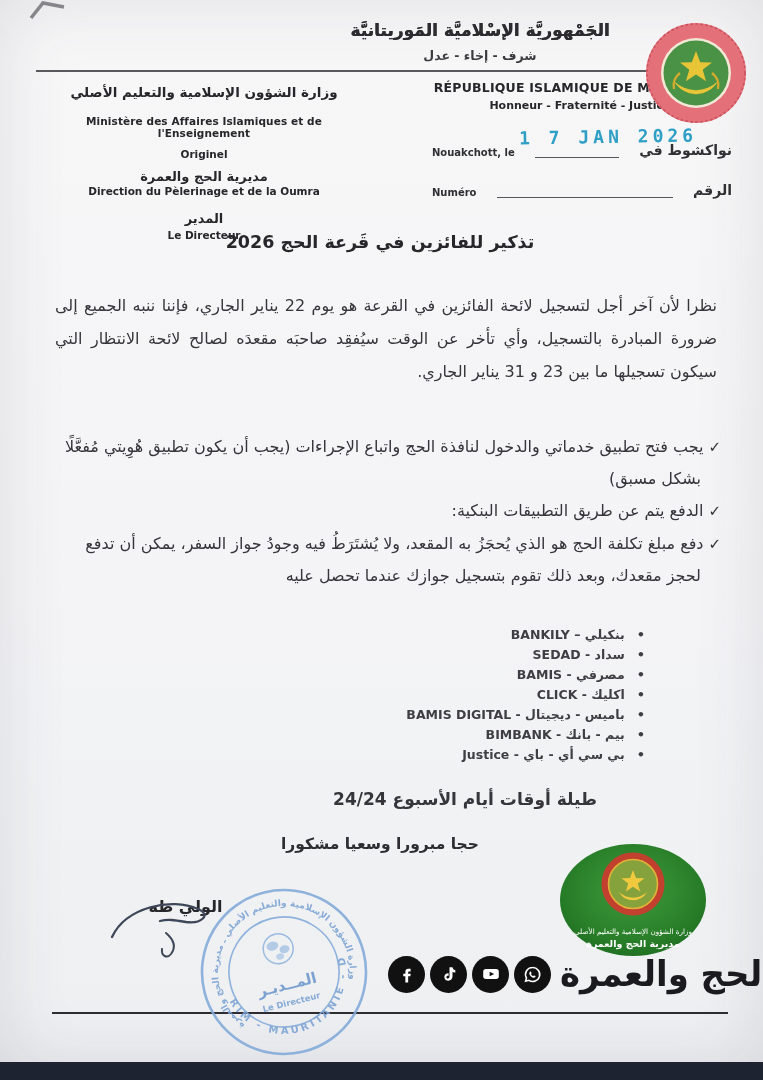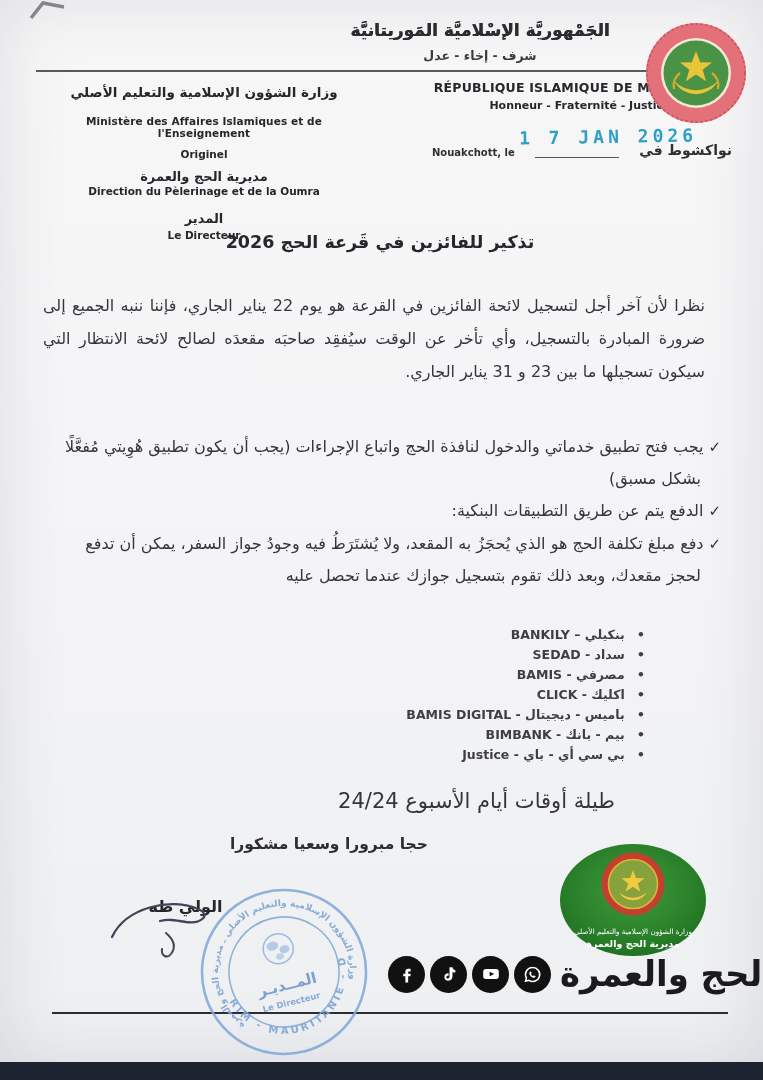--- a/index.html
+++ b/index.html
@@ -30,29 +30,29 @@
   .r-fr{font-size:12.5px;font-weight:bold;letter-spacing:.2px;}
   .r-motto{font-size:11px;font-weight:bold;margin-top:4px;}
   .meta-rows{left:432px;top:142px;width:300px;font-weight:bold;color:#2f2f34;}
   .meta-row{display:flex;align-items:flex-end;gap:20px;margin-bottom:24px;}
   .meta-label-fr{font-size:10px;white-space:nowrap;}
   .meta-label-ar{font-size:14px;white-space:nowrap;direction:rtl;}
   .meta-line{flex:1;border-bottom:1.3px solid #55555a;height:12px;}
   .date-stamp{left:519px;top:126px;font-family:"DejaVu Sans Mono",monospace;font-size:18px;font-weight:bold;color:#2f9fc5;letter-spacing:4px;transform:rotate(-1deg);white-space:nowrap;}
   
   .doc-title{left:150px;top:232px;width:460px;text-align:center;font-size:17.5px;font-weight:bold;color:#26262b;direction:rtl;}
-  .intro{right:58px;top:289px;width:662px;direction:rtl;text-align:justify;font-size:16px;line-height:33px;color:#35353b;}
+  .intro{right:46px;top:289px;width:662px;direction:rtl;text-align:justify;font-size:16px;line-height:33px;color:#35353b;}
   .checklist{right:42px;top:431px;width:670px;direction:rtl;font-size:16px;line-height:31px;color:#35353b;}
   .check-item{padding-right:20px;text-indent:-20px;margin-bottom:1px;text-align:right;}
   .tick{font-weight:bold;font-size:15px;margin-left:5px;color:#2e2e33;}
   .bank-list{right:118px;top:627px;direction:rtl;}
   .bank-item{display:flex;align-items:center;margin-bottom:5px;font-size:12.5px;font-weight:bold;color:#3e3e44;direction:rtl;}
   .bullet{margin-left:12px;font-size:13px;}
-  .availability{left:315px;top:789px;width:300px;direction:rtl;text-align:right;font-size:21px;color:#35353b;}
-  .closing{left:230px;top:835px;width:300px;direction:rtl;text-align:left;font-size:15.5px;font-weight:bold;color:#2d2d32;}
+  .availability{left:315px;top:789px;width:300px;direction:rtl;text-align:center;font-size:17px;color:#35353b;font-weight:bold;}
+  .closing{left:230px;top:835px;width:300px;direction:rtl;text-align:center;font-size:15.5px;font-weight:bold;color:#2d2d32;}
   
   .sig-name{left:118px;top:866px;width:135px;text-align:center;direction:rtl;font-size:16px;font-weight:bold;color:#26262b;margin-top:31px;}
   .sig-scribble{left:98px;top:893px;width:155px;height:68px;}
   .stamp-blue{left:198px;top:886px;width:172px;height:172px;transform:rotate(-14deg);opacity:.88;z-index:3;}
   .seal-green{left:557px;top:842px;width:152px;height:116px;z-index:2;}
   
   .social-banner{left:388px;top:947px;width:400px;height:54px;display:flex;align-items:center;z-index:2;}
   .soc-ic{width:37px;height:37px;border-radius:50%;background:#111;display:flex;align-items:center;justify-content:center;margin-right:5px;flex:0 0 auto;}
   .banner-text{font-size:34px;font-weight:bold;color:#1b1b1f;direction:rtl;margin-right:2px;margin-left:4px;white-space:nowrap;transform:scaleY(1.04);}
   
@@ -97,20 +97,25 @@
   <div class="abs right-block">
     <div class="r-fr">RÉPUBLIQUE ISLAMIQUE DE MAURITANIE</div>
     <div class="r-motto">Honneur - Fraternité - Justice</div>
   </div>
 
   <div class="abs meta-rows">
     <div class="meta-row">
       <span class="meta-label-fr">Nouakchott, le</span>
       <span class="meta-line"></span>
       <span class="meta-label-ar">نواكشوط في</span>
+    </div>
+    <div class="meta-row">
+      <span class="meta-label-fr">Numéro</span>
+      <span class="meta-line"></span>
+      <span class="meta-label-ar">الرقم</span>
     </div>
   </div>
   <div class="abs date-stamp">1 7 JAN 2026</div>
 
   <div class="abs doc-title">تذكير للفائزين في قَرعة الحج 2026</div>
 
   <div class="abs intro">نظرا لأن آخر أجل لتسجيل لائحة الفائزين في القرعة هو يوم 22 يناير الجاري، فإننا ننبه الجميع إلى ضرورة المبادرة بالتسجيل، وأي تأخر عن الوقت سيُفقِد صاحبَه مقعدَه لصالح لائحة الانتظار التي سيكون تسجيلها ما بين 23 و 31 يناير الجاري.</div>
 
   <div class="abs checklist">
 

